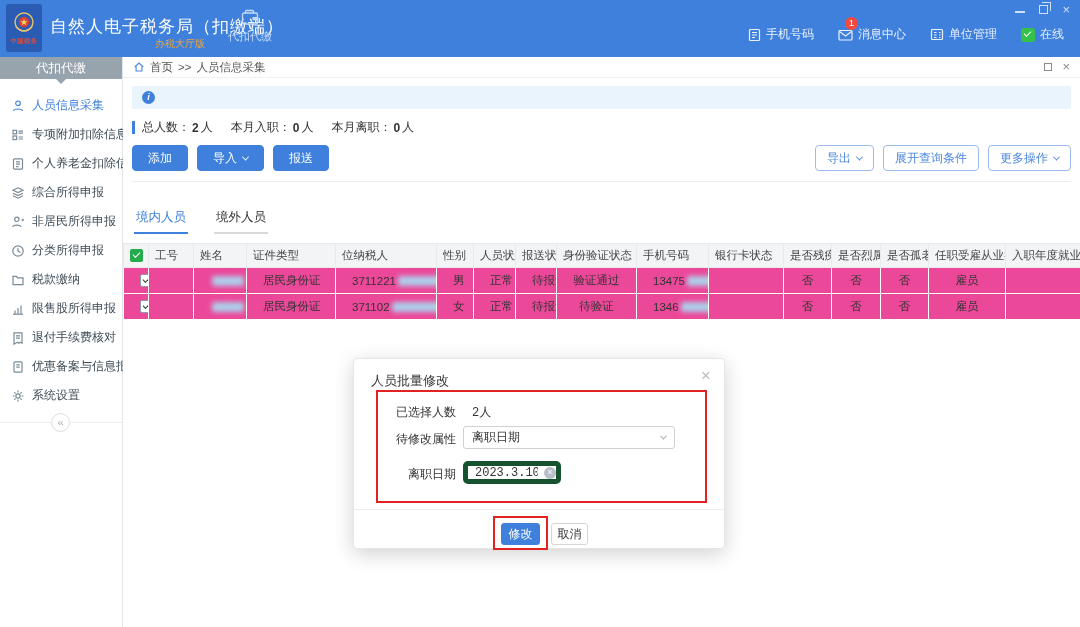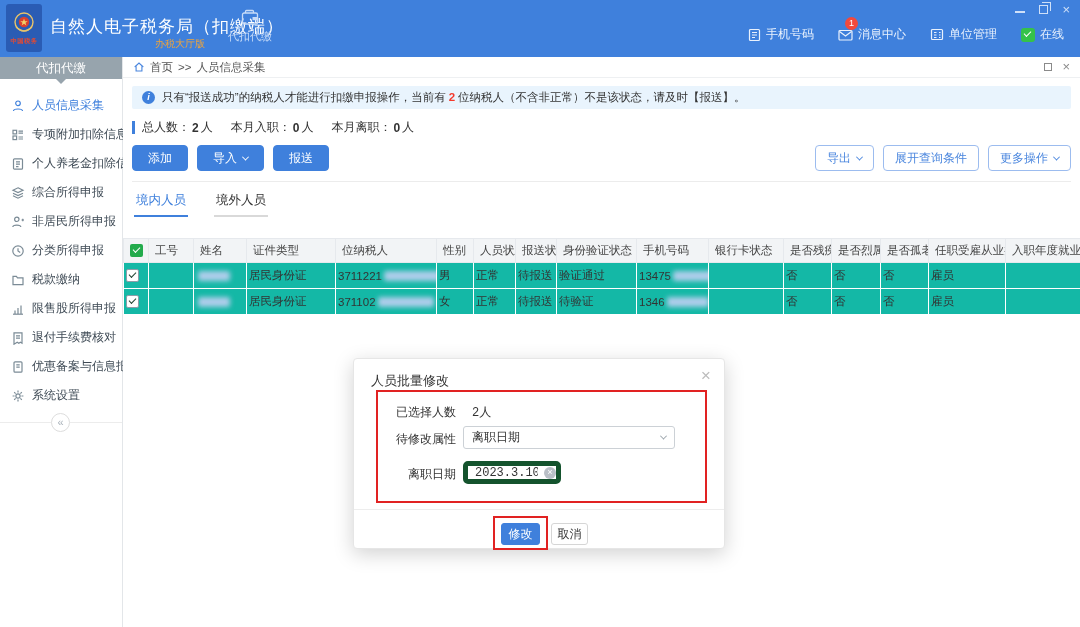--- a/index.html
+++ b/index.html
@@ -53,29 +53,29 @@
   .stats b { margin:0 2px; }
   .stats .gap { width:18px; }
 
   .toolbar { margin:9px 9px 0; display:flex; align-items:center; gap:9px; padding-bottom:10px; border-bottom:1px solid #ececec; }
   .btn { height:26px; border-radius:4px; font-size:12px; font-family:inherit; cursor:pointer; display:inline-flex; align-items:center; }
   .btn-primary { background:#3f80dc; border:1px solid #3f80dc; color:#fff; padding:0 15px; }
   .btn-outline { background:#fff; border:1px solid #9cbcef; color:#4a86de; padding:0 11px; }
   .caret { width:5px; height:5px; border-right:1.4px solid currentColor; border-bottom:1.4px solid currentColor; transform:rotate(45deg) translate(-1px,-1px); display:inline-block; margin-left:6px; }
   .spacer { flex:1; }
 
-  .tabs { display:flex; gap:26px; padding:0 11px; margin-top:1px; }
+  .tabs { display:flex; gap:26px; padding:0 11px; margin-top:18px; }
   .tab { font-size:12.5px; padding:9px 2px 6px; cursor:pointer; border-bottom:2px solid transparent; }
   .tab.active { color:#3f80dc; border-bottom-color:#3f80dc; }
   .tab.inactive { color:#333; border-bottom-color:#d9d9d9; }
 
   
-  table.grid { margin-top:21px; width:957px; border-collapse:collapse; table-layout:fixed; font-size:11.5px; border-left:1px solid #d6dde3; }
+  table.grid { margin-top:9px; width:957px; border-collapse:collapse; table-layout:fixed; font-size:11.5px; border-left:1px solid #d6dde3; }
   .grid th { background:#f2f4f6; height:24px; font-weight:normal; color:#444; text-align:left; padding:0 6px; border:1px solid #e6e9ed; white-space:nowrap; overflow:hidden; }
-  .grid td { background:#14b8a6; height:26px; padding:0 2px; border:1px solid #fff; color:#333; white-space:nowrap; overflow:hidden; }
+  .grid td { background:#ec4899; height:26px; padding:0 16px; border:1px solid #fff; color:#333; white-space:nowrap; overflow:hidden;text-align:center; }
   .cb { width:13px; height:13px; border-radius:2px; display:inline-block; vertical-align:middle; position:relative; cursor:pointer; }
   .cb-green { background:#23ab4c; }
   .cb-green:after { content:""; position:absolute; left:3px; top:3px; width:6px; height:3px; border-left:1.6px solid #fff; border-bottom:1.6px solid #fff; transform:rotate(-45deg); }
   .cb-row { background:#fff; border:1px solid #8d9ca7; }
   .cb-row:after { content:""; position:absolute; left:2px; top:2px; width:6px; height:3px; border-left:1.6px solid #243; border-bottom:1.6px solid #243; transform:rotate(-45deg); }
   .blur-chip { display:inline-block; height:10px; border-radius:2px; background:#aecdea; filter:blur(2.5px); vertical-align:middle; margin-left:2px; }
   .w-name { width:32px; }
   .w-id { width:56px; }
   .w-phone { width:42px; }
 
@@ -255,21 +255,20 @@
     <span>&gt;&gt;</span>
     <span>人员信息采集</span>
     <span class="bc-mini">
       <span class="mini-restore"></span>
       <span class="mini-close">×</span>
     </span>
   </div>
 
   <div class="notice">
     <span class="info-ic">i</span>
-    <span><span>只有“报送成功”的纳税人才能进行扣缴申报操作，当前有</span><b>2</b><span>位纳税人（不含非正常）不是该状态，请及时【报送】。</span></span>
   </div>
 
   <div class="stats">
     <span class="stats-bar"></span>
     <span>总人数：</span>
     <b>2</b>
     <span>人</span>
     <span class="gap"></span>
     <span>本月入职：</span>
     <b>0</b>

